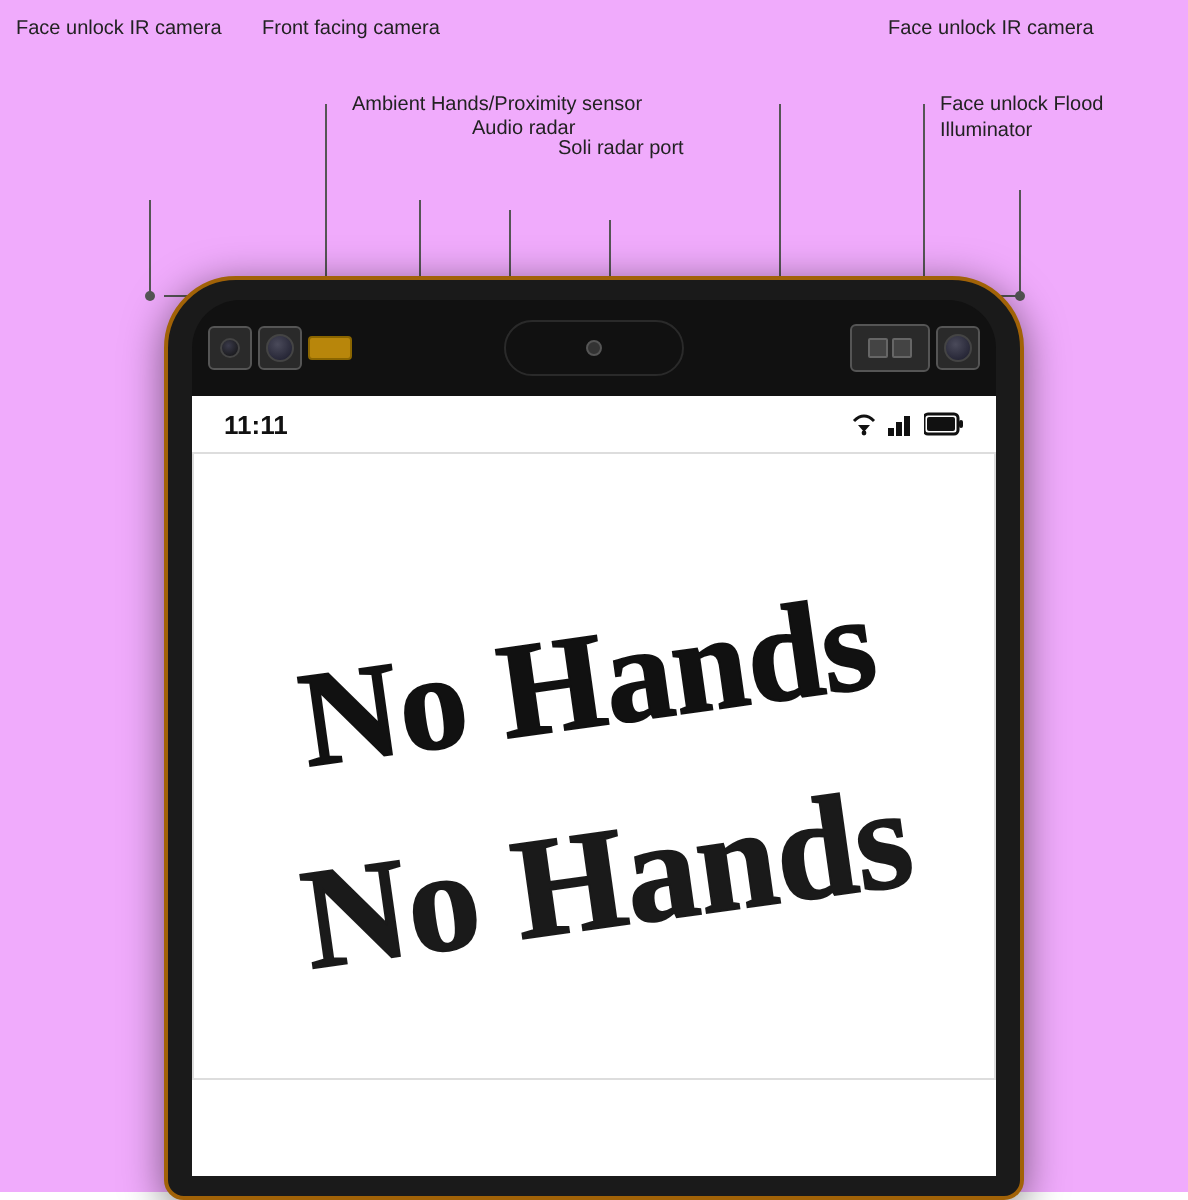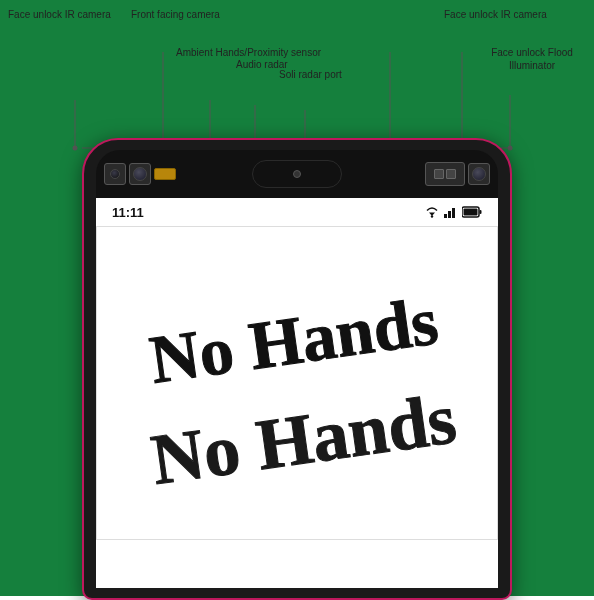--- a/index.html
+++ b/index.html
@@ -9,58 +9,57 @@
       background: #fff;
       font-family: Arial, sans-serif;
       overflow: hidden;
       position: relative;
     }
 
     .diagram-container {
       width: 594px;
       height: 596px;
       position: relative;
-      background: #15803d;
+      background: #f0abfc;
     }
 
     
     .labels-area {
       position: absolute;
       top: 0;
       left: 0;
       width: 100%;
       height: 155px;
     }
 
     .label {
       position: absolute;
       font-size: 10px;
       line-height: 1.3;
       color: #222;
-      text-align: center;
     }
 
     
     .phone-wrapper {
       position: absolute;
       top: 138px;
       left: 50%;
       transform: translateX(-50%);
       width: 430px;
     }
 
     .phone-outer {
       background: #1a1a1a;
       border-radius: 36px 36px 10px 10px;
       padding: 10px 10px 0 10px;
       width: 430px;
       height: 462px;
       position: relative;
       box-shadow: 0 4px 20px rgba(0,0,0,0.5);
-      border: 2px solid #be185d;
+      border: 2px solid #a16207;
     }
 
     
     .notch-bar {
       display: flex;
       align-items: center;
       justify-content: center;
       height: 48px;
       position: relative;
       background: #111;

